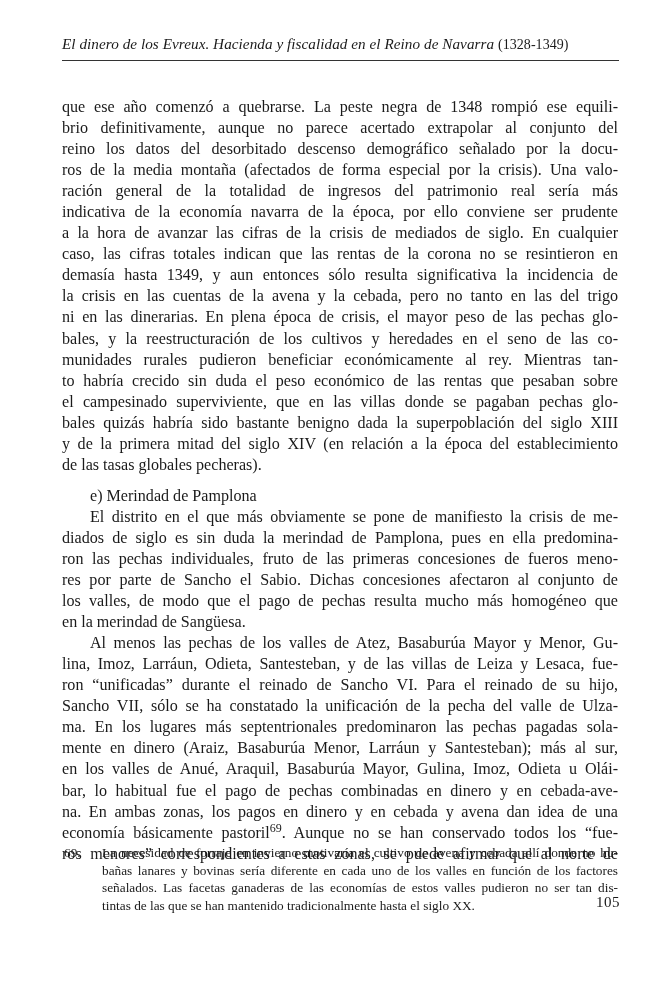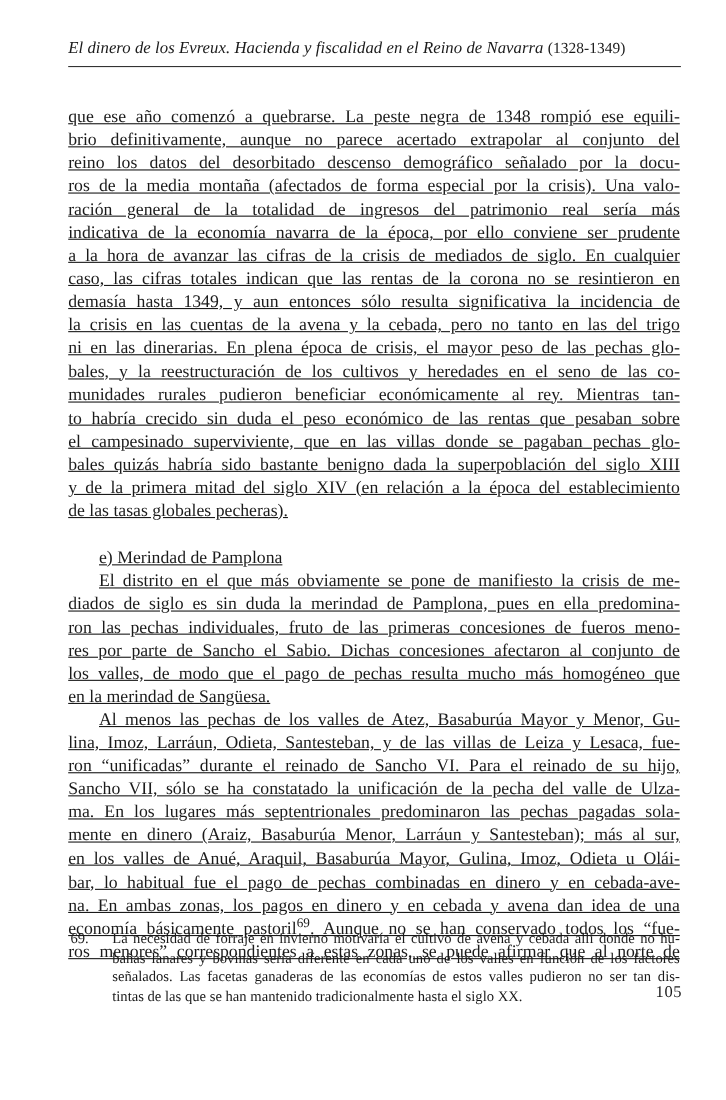--- a/index.html
+++ b/index.html
@@ -5,24 +5,24 @@
   html, body { margin: 0; padding: 0; background: #ffffff; }
   body { width: 660px; height: 1000px; position: relative; overflow: hidden;
          font-family: "Liberation Serif", "DejaVu Serif", serif; color: #1a1a1a; }
   .running-head { position: absolute; left: 62px; top: 35px; width: 556px; text-align: left;
          font-style: italic; font-size: 15.2px; letter-spacing: 0.05px; white-space: nowrap; }
   .running-head .years { font-style: normal; font-size: 14px; }
   .head-rule { position: absolute; left: 62px; top: 60px; width: 557px; height: 0;
          border-top: 1.4px solid #333; }
   .body-text { position: absolute; left: 62px; top: 96px; width: 556px; font-size: 16.1px; }
   .line { height: 21.05px; line-height: 21.05px; white-space: nowrap; text-align: justify;
-          text-align-last: justify; text-decoration: underline; }
+          text-align-last: justify; }
   .line.last { text-align-last: left; }
   .line.indent { padding-left: 28px; }
-  .line.heading { padding-left: 28px; text-align-last: left; margin-top: 22px; }
+  .line.heading { padding-left: 28px; text-align-last: left; margin-top: 10px; }
   sup { font-size: 12px; line-height: 0; vertical-align: 6px; }
   .footnote { position: absolute; left: 62px; top: 820px; width: 556px; font-size: 13.3px; margin-top: 24px; }
   .fn-line { height: 17.6px; line-height: 17.6px; white-space: nowrap; padding-left: 40px;
              text-align: justify; text-align-last: justify; position: relative; }
   .fn-line.last { text-align-last: left; }
   .fn-num { position: absolute; left: 2px; top: 0; }
   .page-number { position: absolute; left: 540px; top: 894px; width: 80px; text-align: right;
          font-size: 15px; letter-spacing: 0.5px; }
 </style>
 </head>

